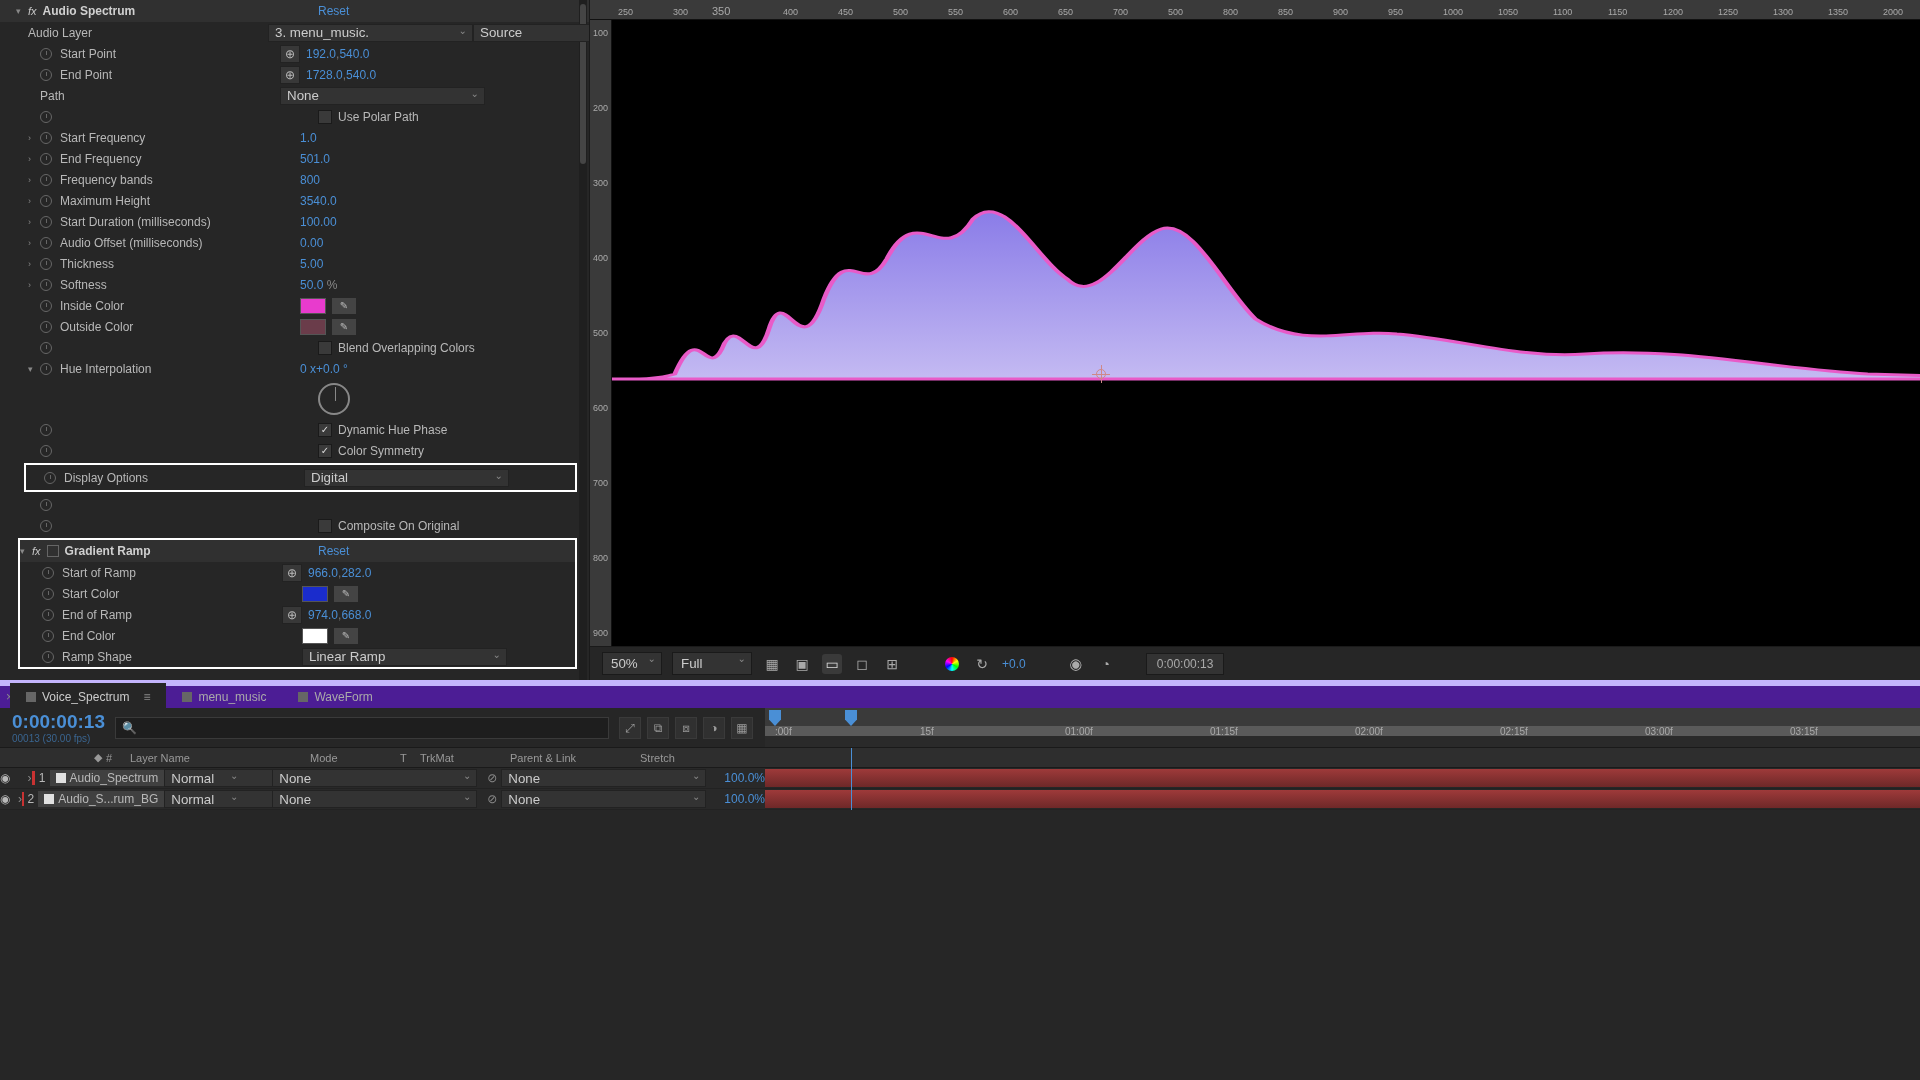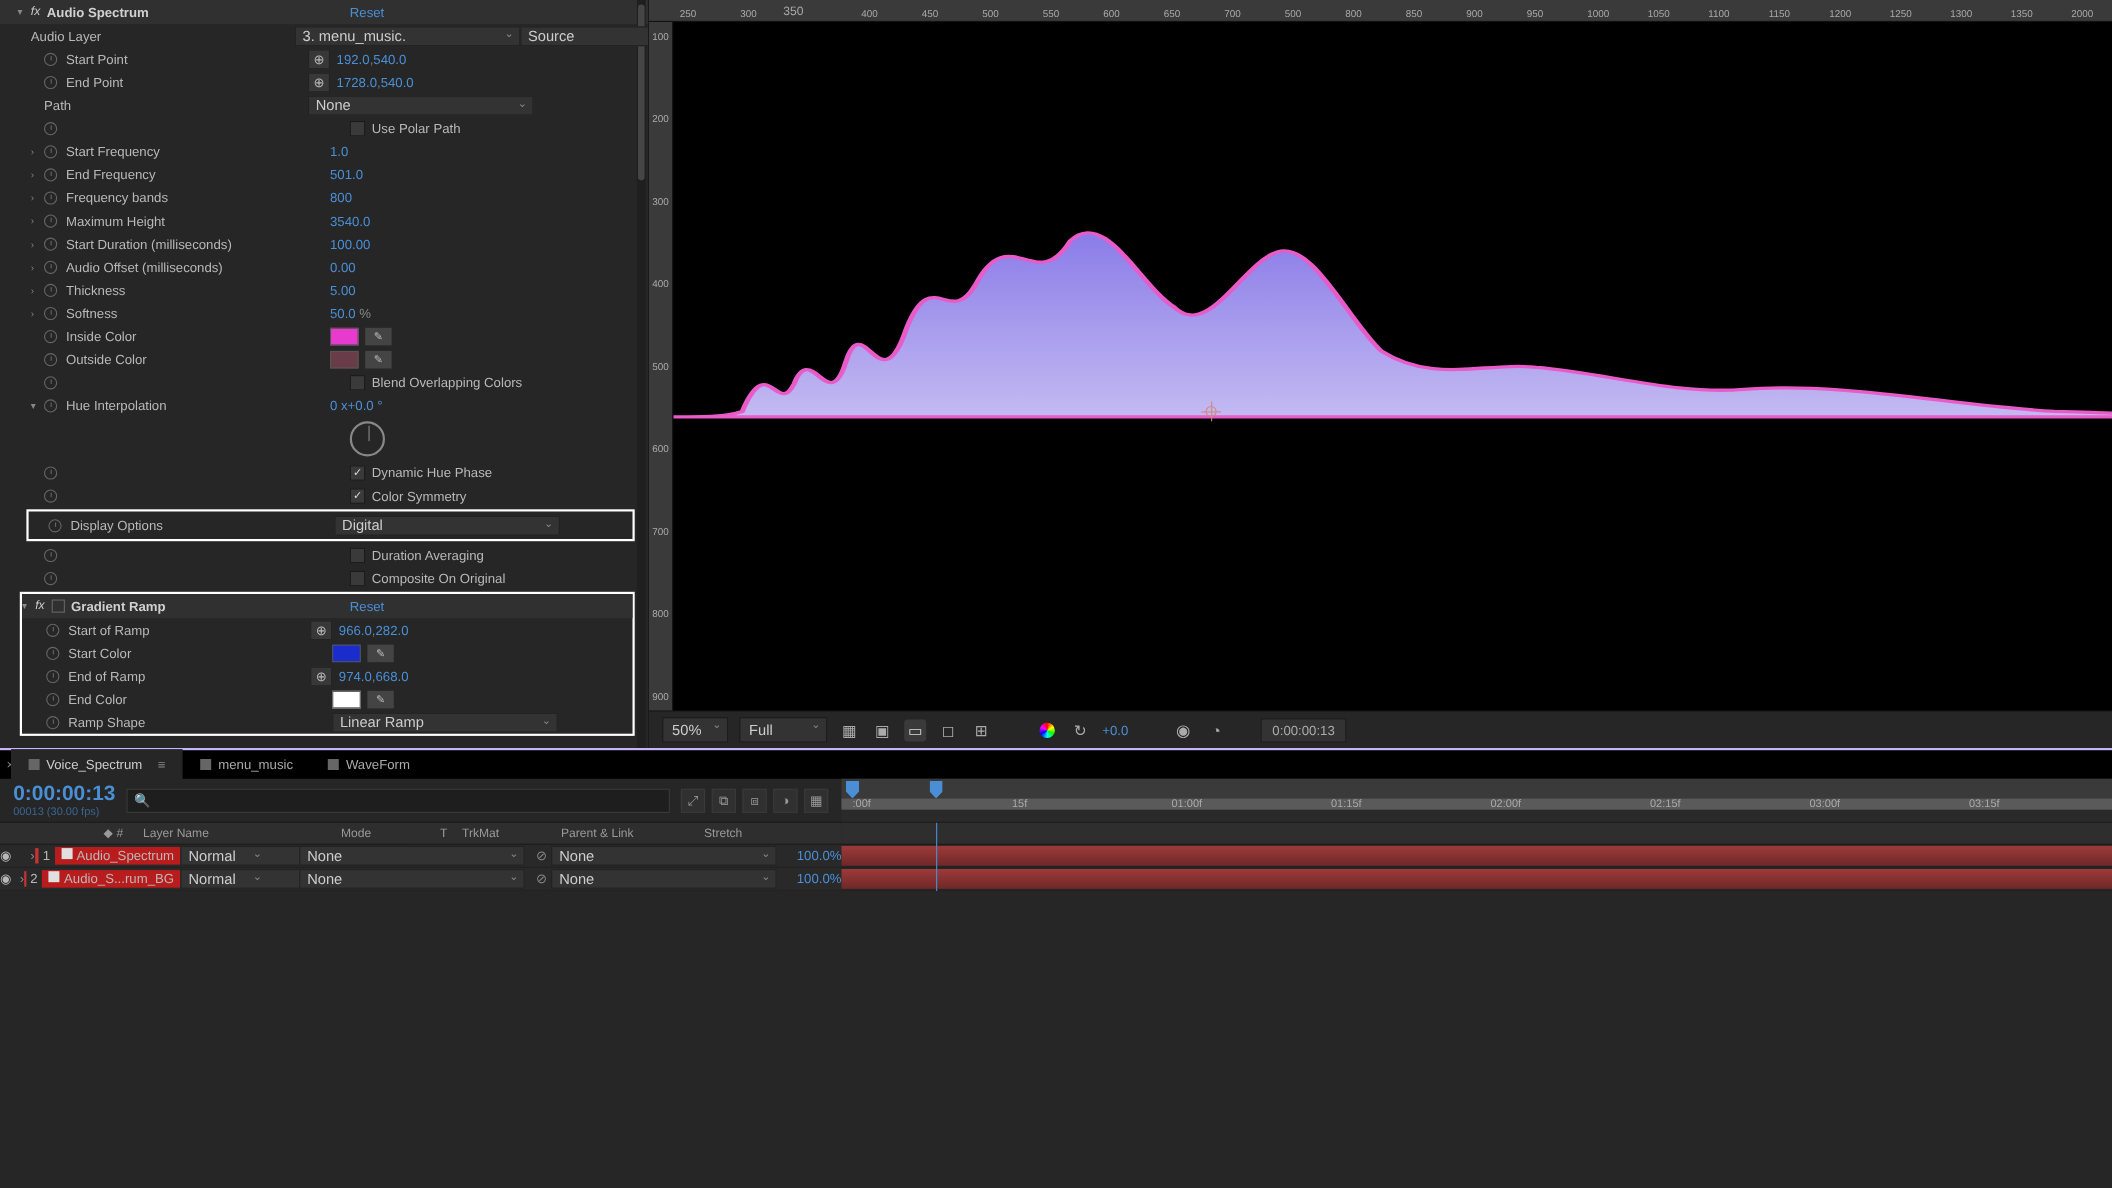--- a/index.html
+++ b/index.html
@@ -42,40 +42,40 @@
 .anchor { position: absolute; left: 480px; top: 345px; width: 18px; height: 18px; }
 .anchor::before, .anchor::after { content: ''; position: absolute; background: #d08888; }
 .anchor::before { width: 18px; height: 1px; top: 9px; }
 .anchor::after { width: 1px; height: 18px; left: 9px; }
 .anchor .ring { position: absolute; width: 10px; height: 10px; border: 1px solid #d08888; border-radius: 50%; top: 4px; left: 4px; }
 .viewer-controls { height: 34px; background: #262626; display: flex; align-items: center; gap: 10px; padding: 0 12px; border-top: 1px solid #1a1a1a; }
 .vc-dd { background: #333; color: #ccc; border: 1px solid #1a1a1a; padding: 3px 20px 3px 8px; }
 .vc-icon { width: 20px; height: 20px; display: inline-flex; align-items: center; justify-content: center; color: #aaa; font-size: 14px; }
 .timecode-val { color: #4a8fd6; }
 .timeline-area { flex: 1; background: #262626; display: flex; flex-direction: column; }
-.comp-tabs { height: 28px; background: #000000; display: flex; align-items: center; border-top: 2px solid #c4b5fd; }
+.comp-tabs { height: 28px; background: #4c1d95; display: flex; align-items: center; border-top: 6px solid #c4b5fd; }
 .comp-tab { padding: 0 16px; height: 28px; display: flex; align-items: center; gap: 6px; color: #aaa; }
 .comp-tab.active { background: #262626; color: #ccc; }
 .comp-tab .sq { width: 10px; height: 10px; background: #666; }
 .tl-header { height: 40px; display: flex; border-bottom: 1px solid #1a1a1a; }
 .tl-left { width: 765px; display: flex; align-items: center; padding: 4px 12px; gap: 10px; }
 .timecode-big { color: #4a8fd6; font-size: 19px; font-weight: bold; }
 .fps-info { color: #3a6590; font-size: 10px; display: block; }
 .search-box { flex: 1; height: 22px; background: #1e1e1e; border: 1px solid #3a3a3a; display: flex; align-items: center; padding: 0 6px; }
 .tl-right { flex: 1; position: relative; background: #2a2a2a; }
 .time-ruler { height: 28px; background: #3a3a3a; position: relative; }
 .time-tick { position: absolute; font-size: 10px; color: #aaa; top: 18px; }
 .playhead-top { position: absolute; top: 2px; width: 12px; height: 16px; background: #4a8fd6; clip-path: polygon(0 0, 100% 0, 100% 60%, 50% 100%, 0 60%); }
 .rangebar { position: absolute; left: 0; bottom: 0; height: 10px; width: 100%; background: #5a5a5a; }
 .cols-header { height: 20px; background: #2e2e2e; display: flex; align-items: center; font-size: 11px; color: #999; border-bottom: 1px solid #1a1a1a; }
 .col { padding: 0 4px; }
 .layer-row { height: 21px; display: flex; align-items: center; background: #292929; border-bottom: 1px solid #222; }
 .layer-row .vis { width: 18px; text-align: center; }
 .chip { width: 14px; height: 14px; background: #c83232; }
-.layer-name-box { background: #b91c1c; padding: 1px 6px; display: inline-flex; gap: 4px; }
+.layer-name-box { background: #404040; padding: 1px 6px; display: inline-flex; align-items: center; gap: 4px; }
 .layer-name-box .lsq { width: 10px; height: 10px; background: #e0e0e0; }
 .track-bar { height: 18px; background: linear-gradient(#9e3a3a, #6e2828); width: 100%; }
 .playhead-line { position: absolute; width: 1px; background: #4a8fd6; top: 0; bottom: 0; }
 .tl-icons { display: flex; gap: 6px; }
 .ti { width: 22px; height: 22px; display: inline-flex; align-items: center; justify-content: center; color: #999; border: 1px solid #3a3a3a; background: #303030; font-size: 12px; }
 .sep { color: #777; }
 .vc-icon.active { color: #ddd; background: #3a3a3a; border-radius: 3px; }
 .cam { font-size: 15px; }
 .color-ico { background: conic-gradient(red,yellow,lime,cyan,blue,magenta,red); width: 14px; height: 14px; border-radius: 50%; }
 </style>
@@ -241,24 +241,20 @@
       <div class="prop-row" style="padding-left:18px;">
           <span class="stopwatch"></span>
           <span class="prop-label">Display Options</span>
           <span class="dd-wrap"><input class="dd" value="Digital" style=""></span>
         </div>
     </div>
 
     <div class="prop-row">
         <span class="indent1"></span>
         <span class="stopwatch"></span>
-      </div>
-    <div class="checkbox-row" style="margin-top:-21px;">
-        <span class="cb"></span>
-        <span>Duration Averaging</span>
       </div>
     <div class="prop-row">
         <span class="indent1"></span>
         <span class="stopwatch"></span>
       </div>
     <div class="checkbox-row" style="margin-top:-21px;">
         <span class="cb"></span>
         <span>Composite On Original</span>
       </div>
 

